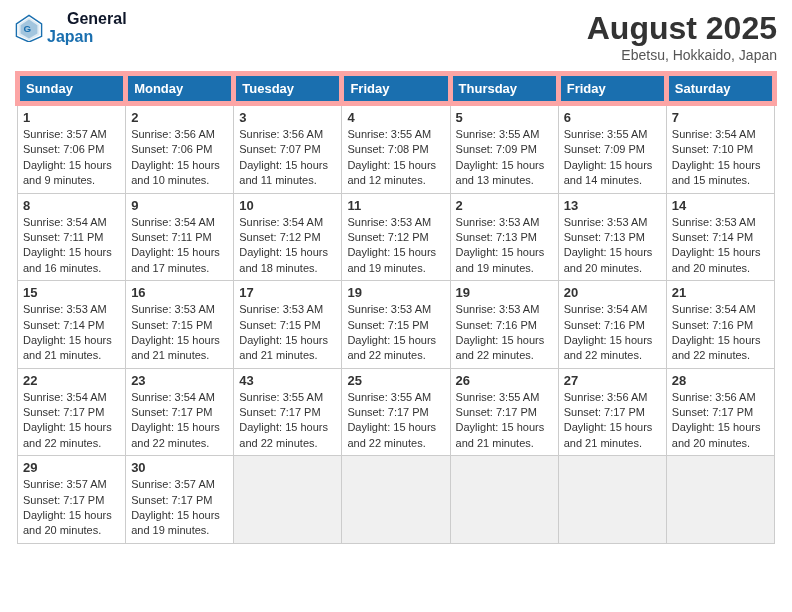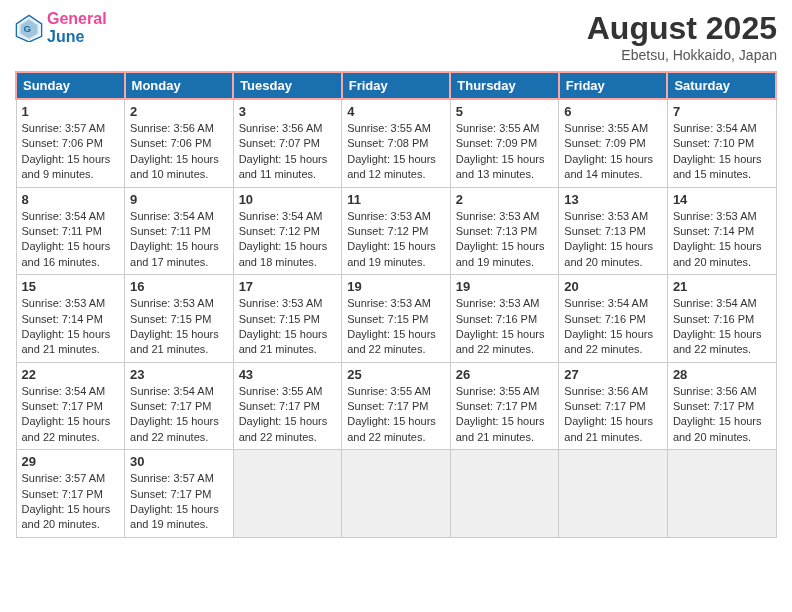--- a/index.html
+++ b/index.html
@@ -48,21 +48,21 @@
       border-collapse: collapse;
       table-layout: fixed;
     }
     .calendar th {
       background: #1a6faf;
       color: #fff;
       text-align: left;
       padding: 5px 6px;
       font-size: 13px;
       font-weight: bold;
-      border: 2px solid #fca5a5;
+      border: 5px solid #fca5a5;
       margin-top: 40px;
     }
     .calendar td {
       border: 1px solid #ccc;
       vertical-align: top;
       padding: 4px 5px;
       font-size: 9.5px;
       color: #333;
       background: #fff;
       height: 80px;
@@ -92,22 +92,22 @@
 <div class="page">
   <div class="header">
     <div class="logo">
       <svg class="logo-icon" viewBox="0 0 40 40">
         <polygon points="20,5 35,15 35,30 20,38 5,30 5,15" fill="#1a6faf" opacity="0.15"></polygon>
         <polygon points="20,2 38,14 38,32 20,40 2,32 2,14" fill="none" stroke="#1a6faf" stroke-width="2"></polygon>
         <polygon points="20,8 32,16 32,28 20,35 8,28 8,16" fill="#1a6faf" opacity="0.3"></polygon>
         <text x="12" y="26" font-size="14" font-weight="bold" fill="#1a6faf">G</text>
       </svg>
       <div>
-        <span style="font-size:16px;font-weight:bold;color:#ec4899;">General</span><br>
-        <span style="font-size:16px;font-weight:bold;color:#1a6faf;">June</span>
+        <span style="font-size:16px;font-weight:bold;color:#0f172a;margin-left:20px;">General</span><br>
+        <span style="font-size:16px;font-weight:bold;color:#1a6faf;">Japan</span>
       </div>
     </div>
     <div class="title-section">
       <div class="month-title">August 2025</div>
       <div class="location">Ebetsu, Hokkaido, Japan</div>
     </div>
   </div>
 
   <table class="calendar">
     <thead>

